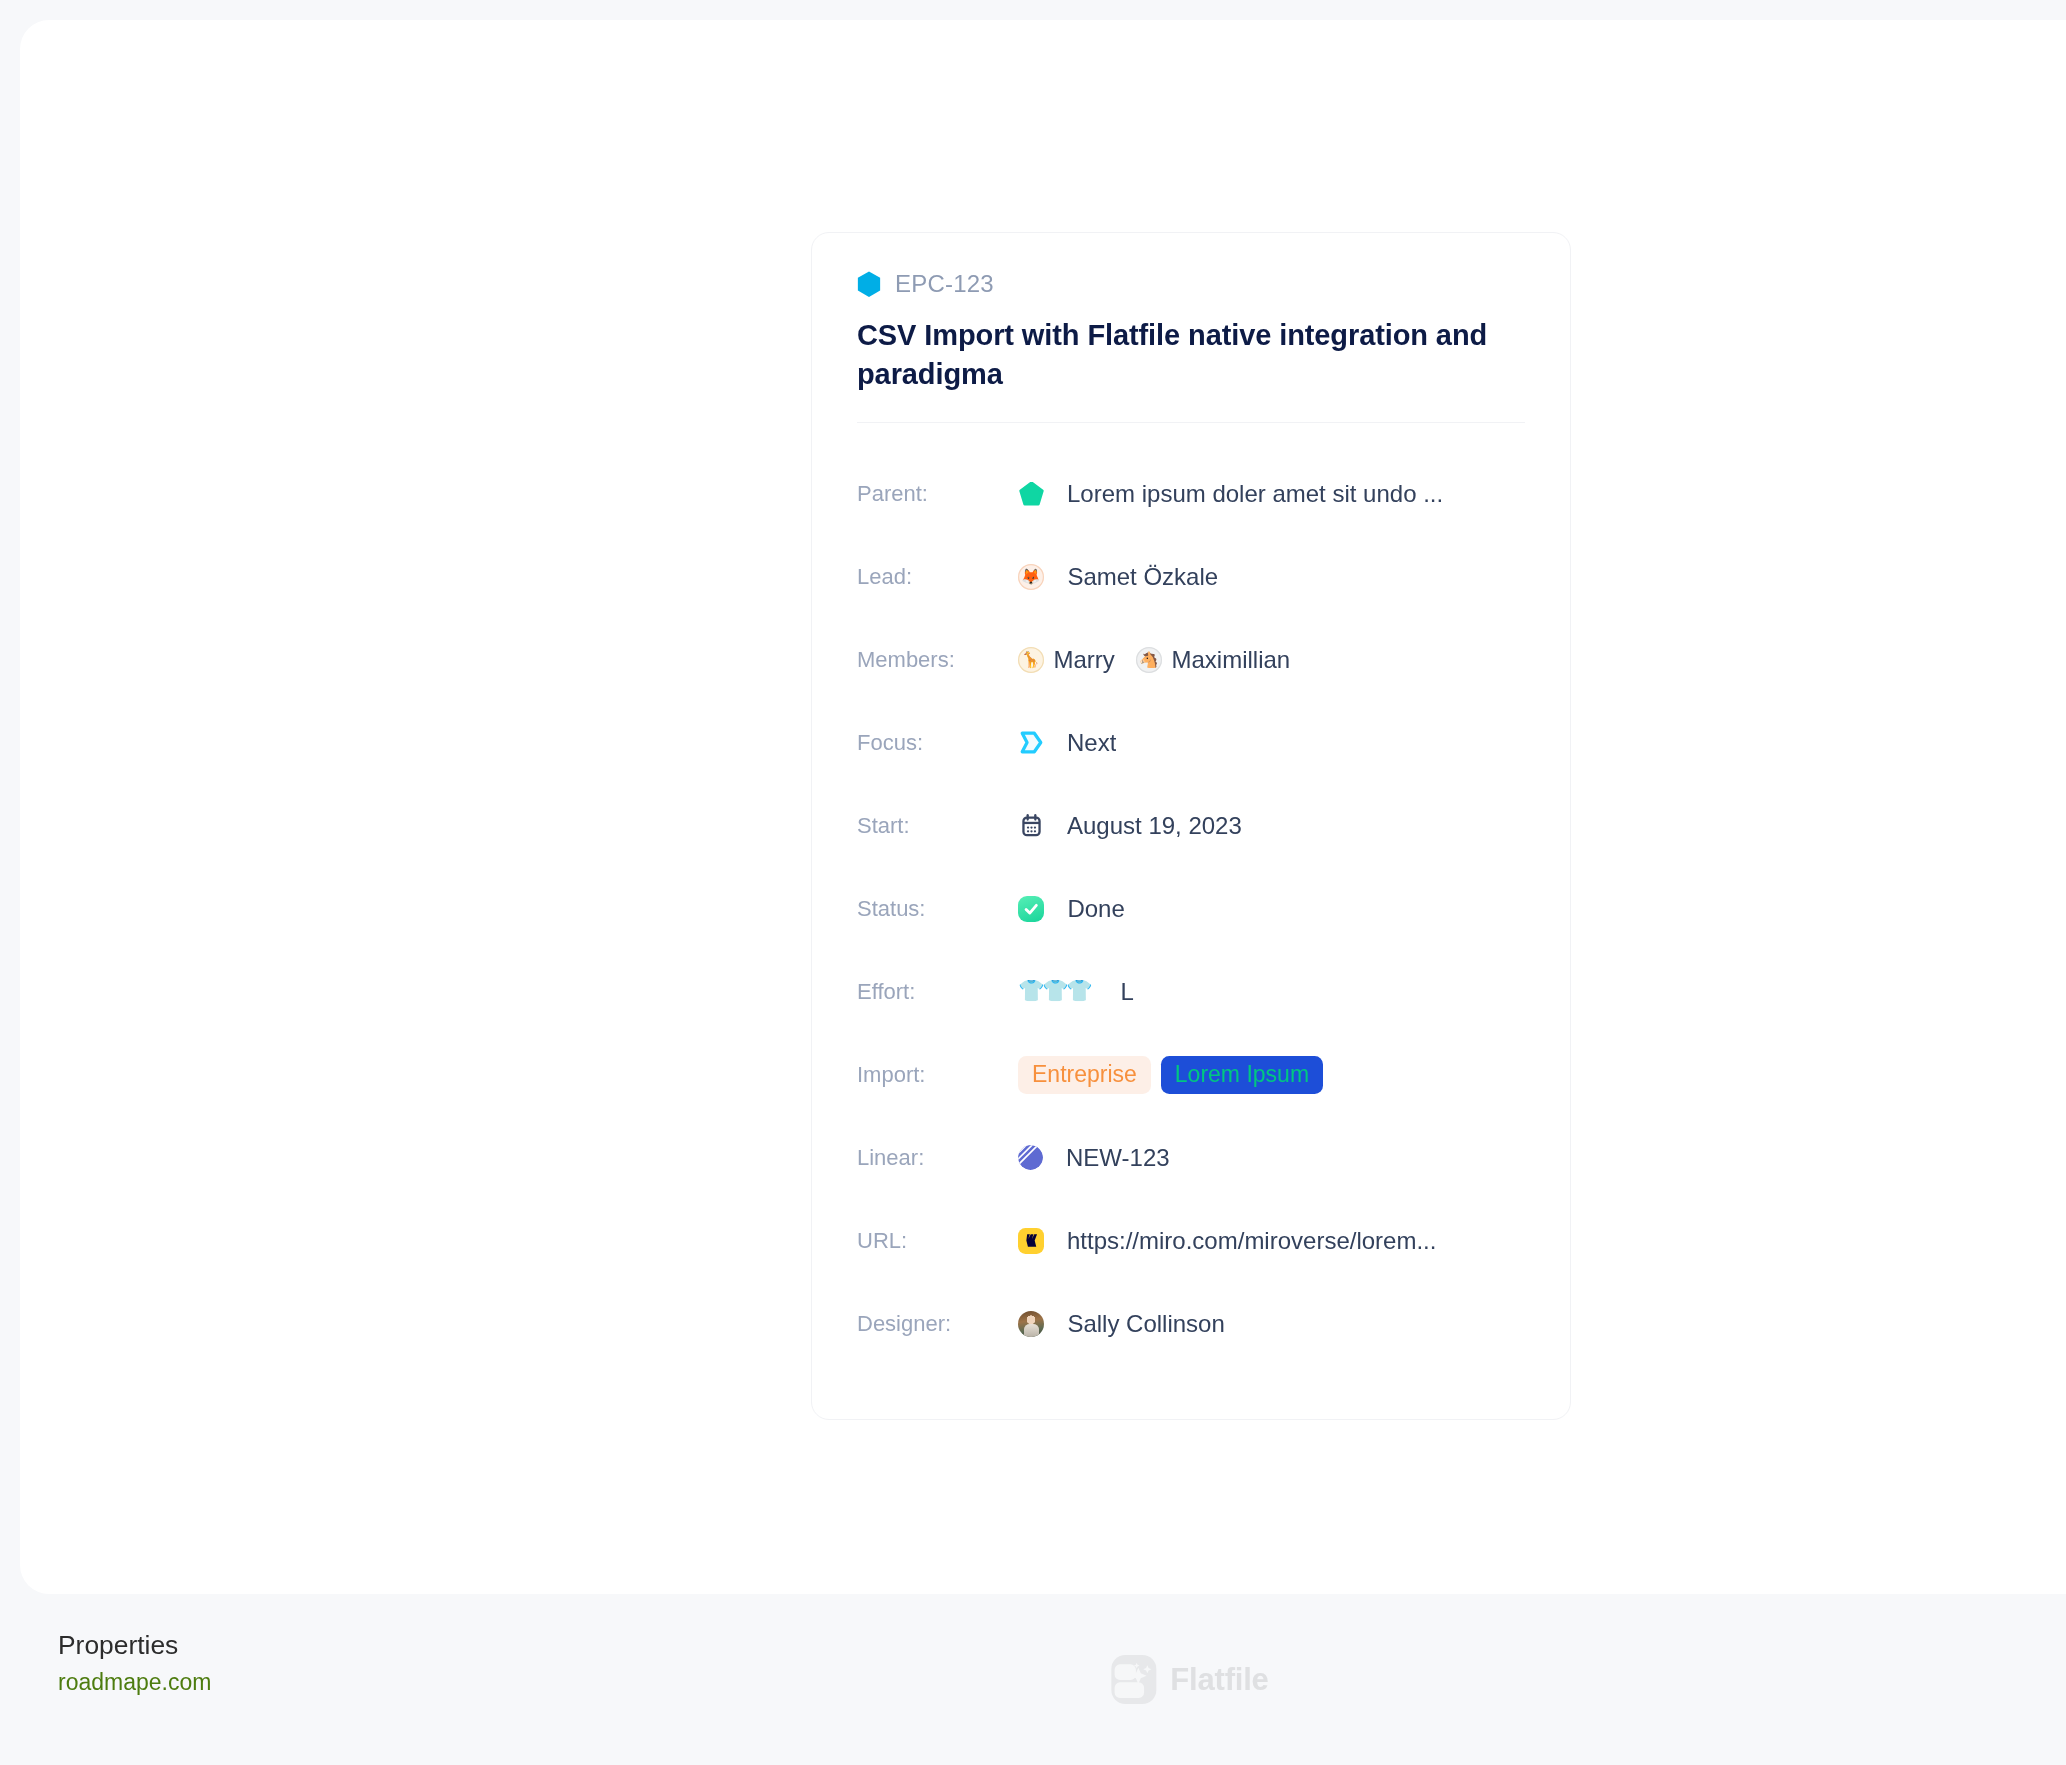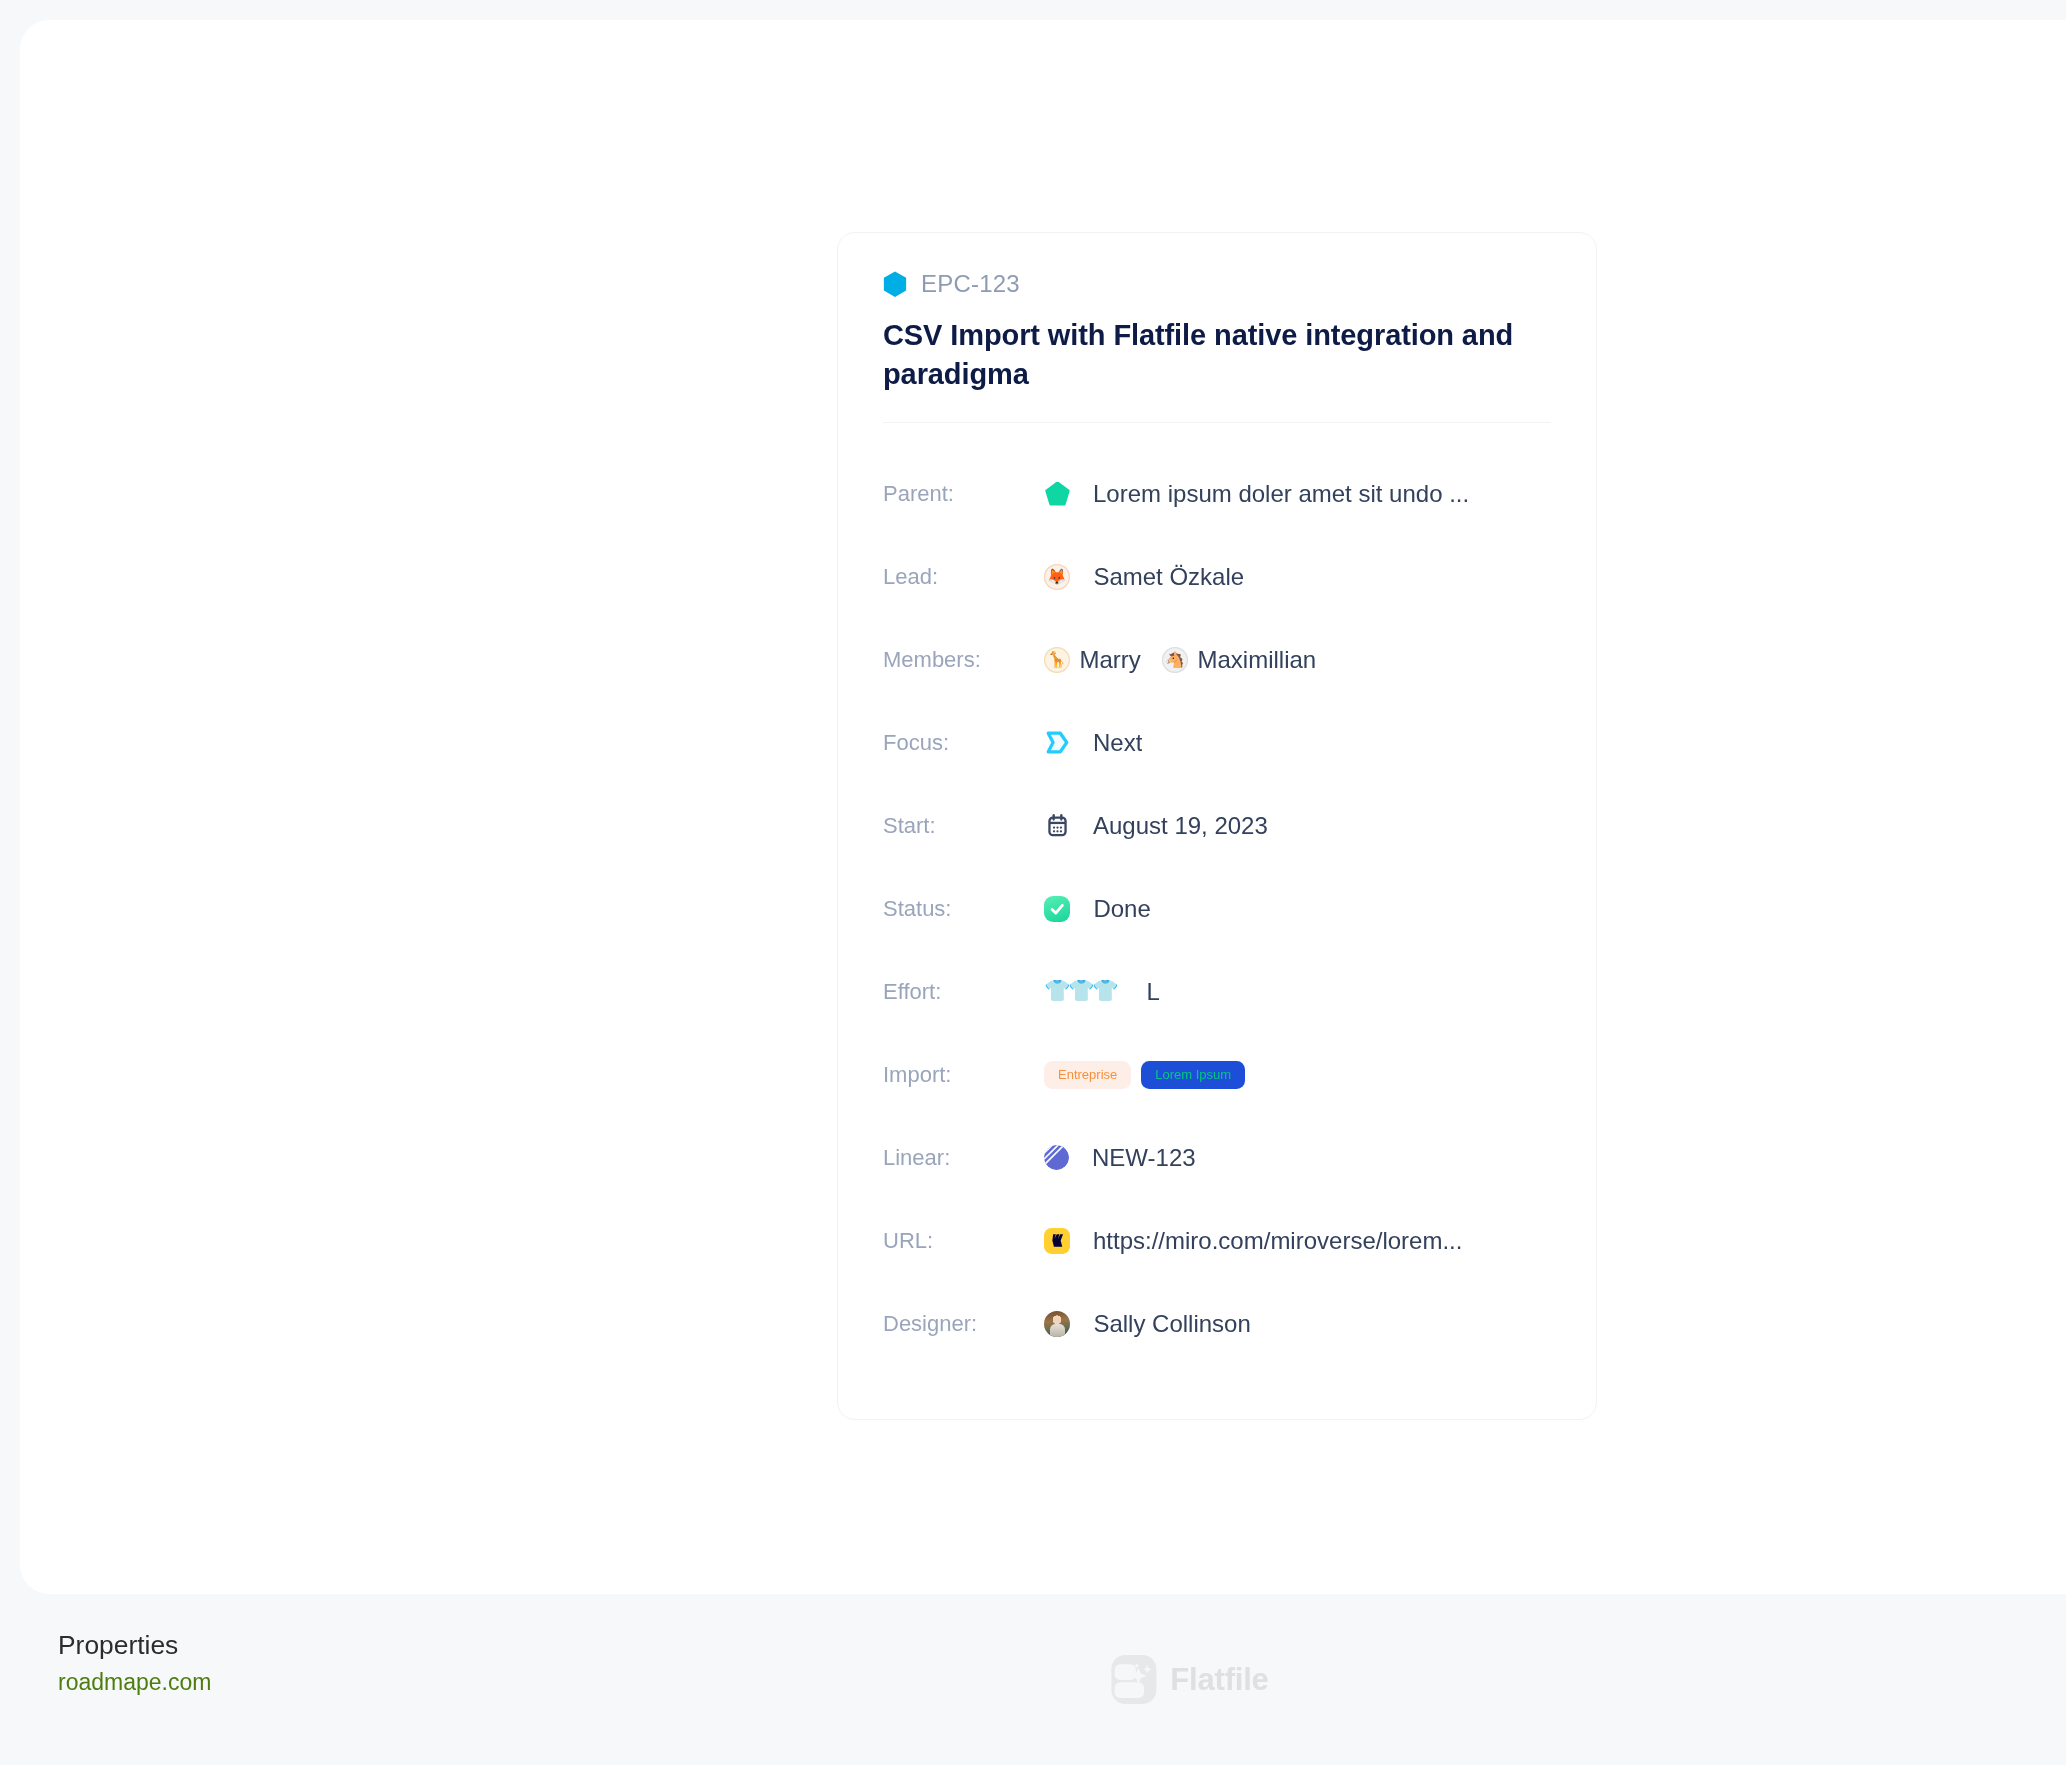--- a/index.html
+++ b/index.html
@@ -27,21 +27,21 @@
     top: 20px;
     width: 2341px;
     height: 1574px;
     background: #ffffff;
     border-radius: 29px;
   }
 
   
   .detail-card {
     position: absolute;
-    left: 817px;
+    left: 791px;
     top: 212px;
     width: 760px;
     height: 1188px;
     background: #ffffff;
     border: 1.7px solid #f1f2f5;
     border-radius: 18px;
   }
 
   .card-header {
     padding: 36px 45px 0 45px;
@@ -184,21 +184,21 @@
     letter-spacing: -2.5px;
     line-height: 1;
     margin-right: 6.6px;
   }
 
   
   .chips { display: flex; align-items: center; gap: 10px; }
   .chip {
     border-radius: 8.3px;
     padding: 7.4px 14px;
-    font-size: 13px;
+    font-size: 23px;
     line-height: 1;
     font-weight: 400;
     white-space: nowrap;
   }
   .chip-orange { background: #fdefe7; color: #f7903d; }
   .chip-green  { background: #1d4ed8; color: #00c781; }
 
   
   .status-check {
     width: 26.4px; height: 26.4px;

